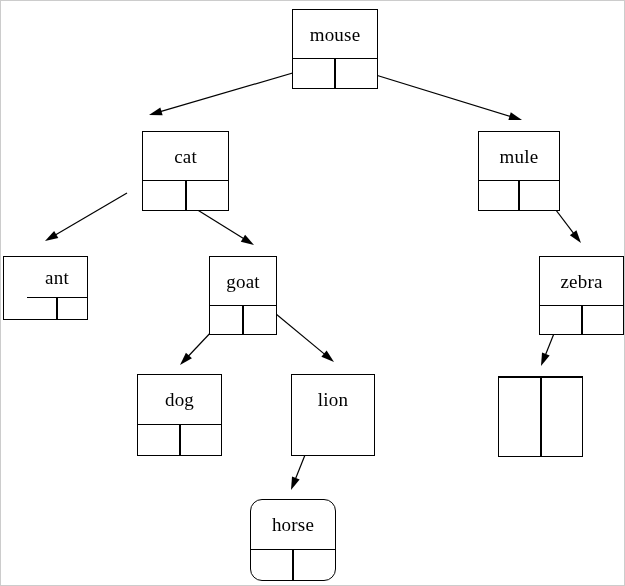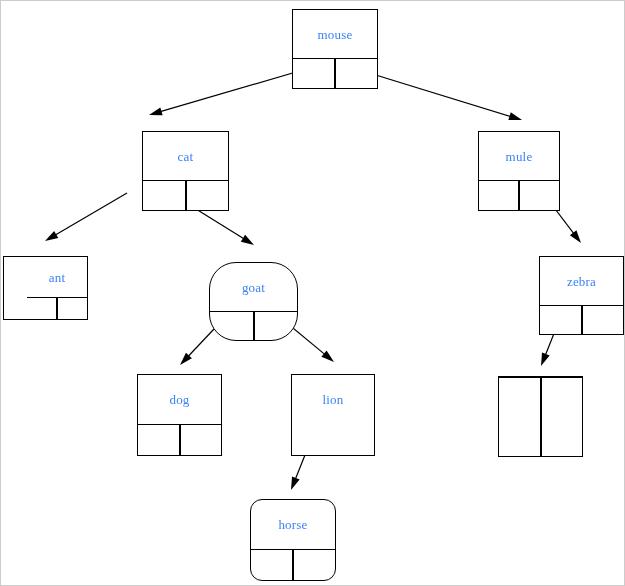--- a/index.html
+++ b/index.html
@@ -32,22 +32,22 @@
     background: #ffffff;
     display: flex;
     flex-direction: column;
     z-index: 2;
   }
   .node-label {
     flex: 0 0 auto;
     display: flex;
     align-items: center;
     justify-content: center;
-    font-size: 13px;
-    color: #3b82f6;
+    font-size: 19px;
+    color: #000000;
     line-height: 1;
     letter-spacing: 0.2px;
   }
   .node-pointers {
     flex: 1 1 auto;
     display: flex;
     border-top: 1.4px solid #000000;
   }
   .ptr {
     flex: 1 1 50%;
@@ -125,21 +125,21 @@
           <div class="ptr ptr-right"></div>
         </div>
       </div>
       <div class="node" style="left: 2px; top: 255px; width: 85px; height: 64px; padding-left: 23px;">
         <div class="node-label" style="height: 40px;">ant</div>
         <div class="node-pointers">
           <div class="ptr ptr-left"></div>
           <div class="ptr ptr-right"></div>
         </div>
       </div>
-      <div class="node" style="left: 208px; top: 261px; width: 89px; height: 79px; border-radius: 27px;">
+      <div class="node" style="left: 208px; top: 255px; width: 68px; height: 79px;">
         <div class="node-label" style="height: 48px;">goat</div>
         <div class="node-pointers">
           <div class="ptr ptr-left"></div>
           <div class="ptr ptr-right"></div>
         </div>
       </div>
       <div class="node" style="left: 538px; top: 255px; width: 85px; height: 79px;">
         <div class="node-label" style="height: 48px;">zebra</div>
         <div class="node-pointers">
           <div class="ptr ptr-left"></div>

